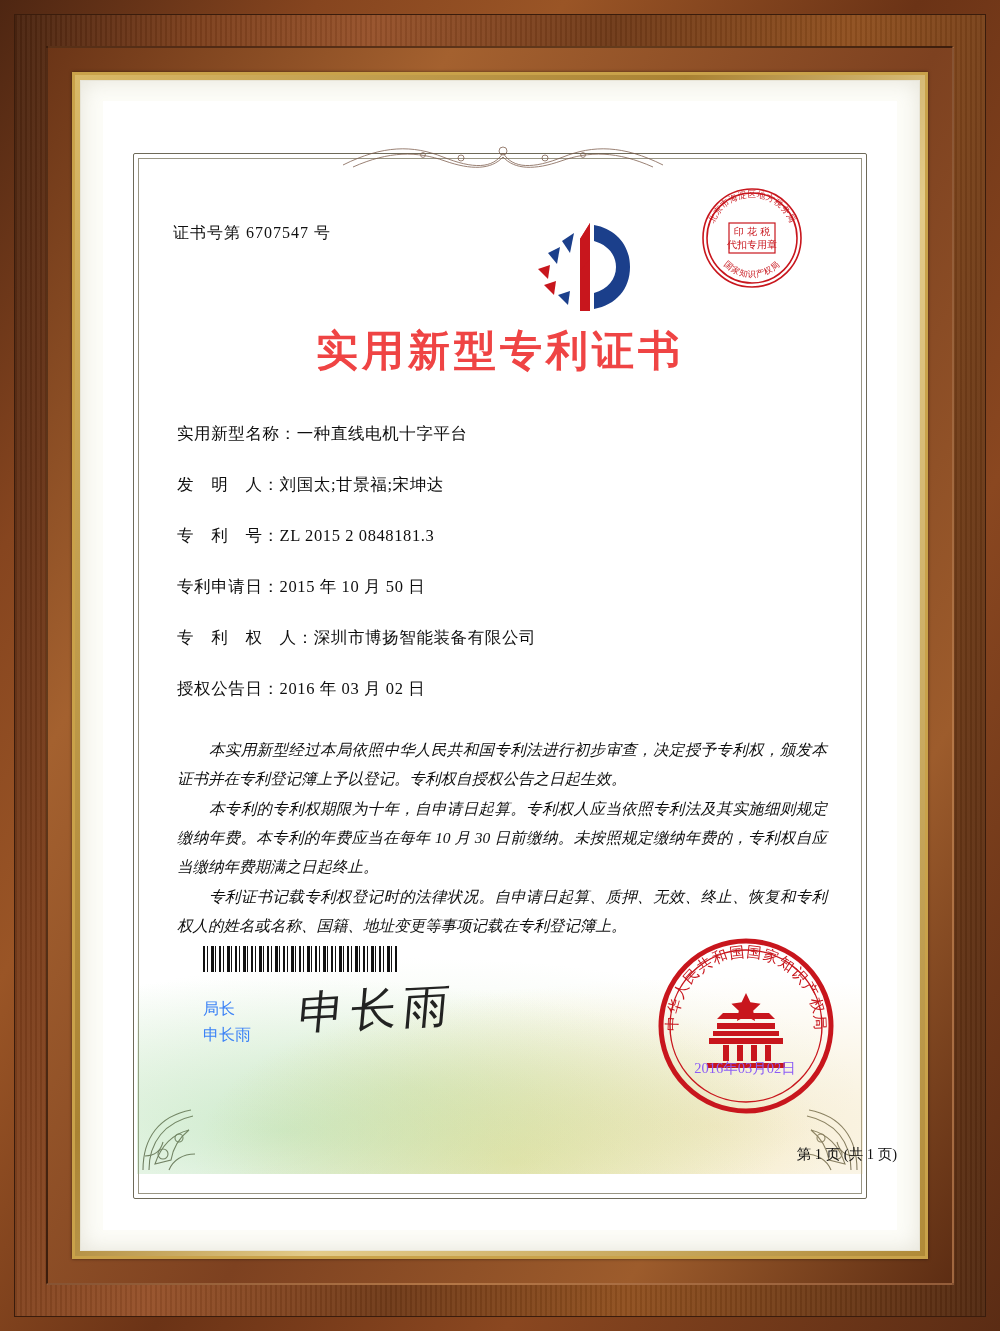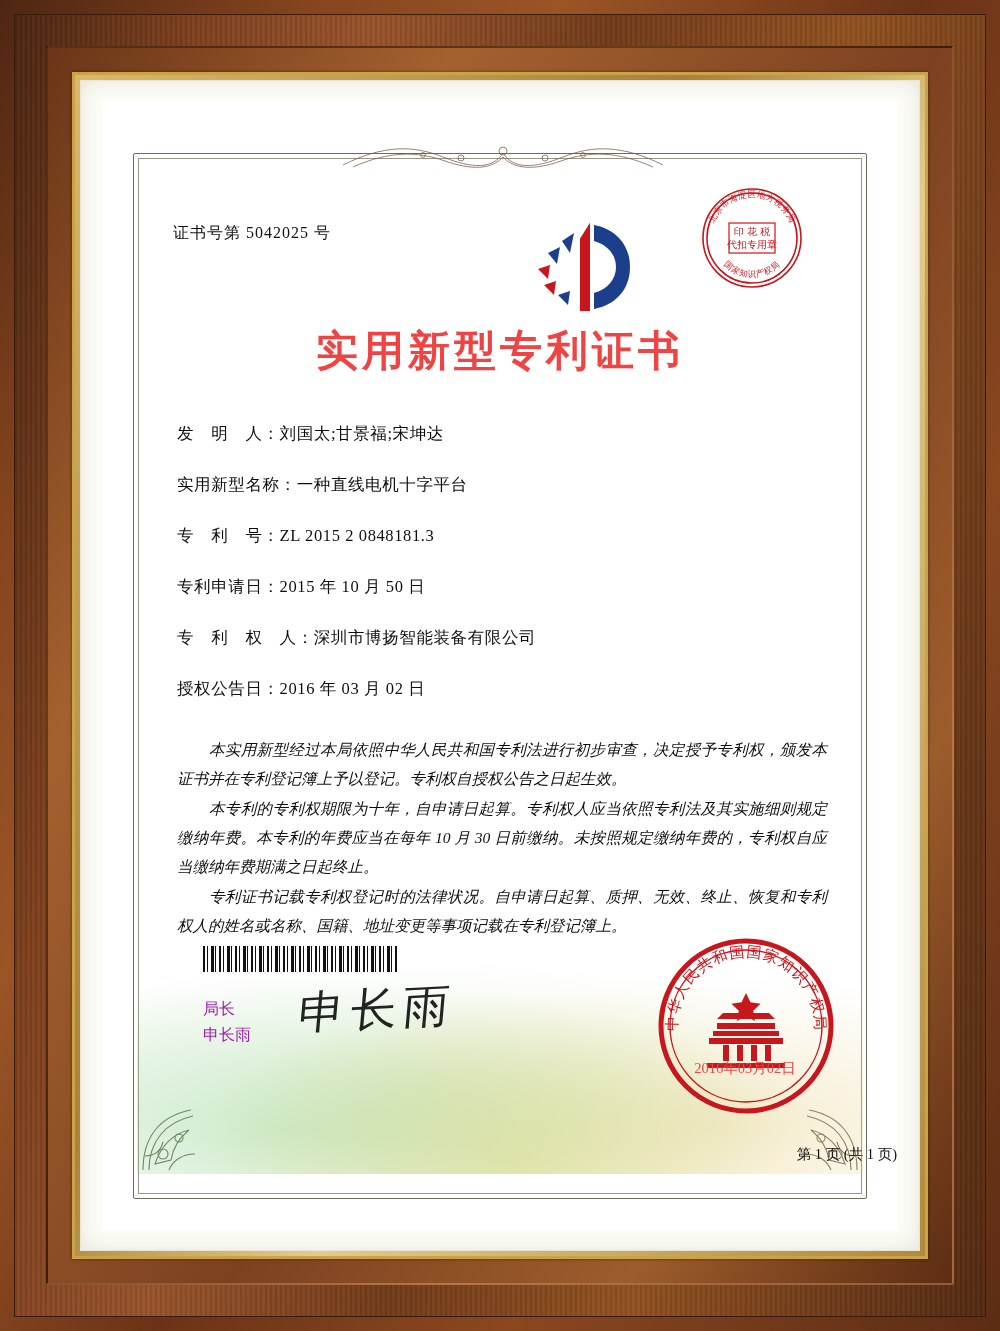--- a/index.html
+++ b/index.html
@@ -183,21 +183,21 @@
     background: repeating-linear-gradient(90deg,
       #111 0 2px, #fff 2px 4px, #111 4px 5px, #fff 5px 8px,
       #111 8px 11px, #fff 11px 12px, #111 12px 13px, #fff 13px 16px);
   }
 
   
   .sig-label {
     position: absolute;
     left: 100px; top: 895px;
     font-size: 16px;
-    color: #a21caf;
+    color: #3b82f6;
     line-height: 26px;
   }
   .sig-hand {
     position: absolute;
     left: 196px; top: 878px;
     font-size: 46px;
     color: #111;
     font-family: "DejaVu Serif", serif;
     transform: skewX(-8deg) rotate(-3deg);
     letter-spacing: 6px;
@@ -209,21 +209,21 @@
     position: absolute;
     right: 62px; top: 836px;
     width: 178px; height: 178px;
   }
   .seal-date {
     position: absolute;
     right: 70px; top: 958px;
     width: 164px;
     text-align: center;
     font-size: 14.5px;
-    color: #ef4444;
+    color: #8b5cf6;
   }
 
   .page-no {
     position: absolute;
     left: 0; right: 0; bottom: 66px;
     text-align: right;
     font-size: 14.5px;
     color: #111;
   }
 </style>
@@ -270,21 +270,21 @@
         <path d="M16 60 C22 42 34 30 50 26 C40 34 34 44 32 56 Z"></path>
         <circle cx="24" cy="50" r="5"></circle>
         <circle cx="40" cy="34" r="4"></circle>
         <path d="M6 52 C16 52 22 46 24 38"></path>
         <path d="M30 66 C34 56 44 50 56 50"></path>
       </g>
     </svg>
 
     <div class="wash"></div>
 
-    <div class="cert-no">证书号第 5042025 号</div>
+    <div class="cert-no">证书号第 6707547 号</div>
 
     <svg class="logo" viewBox="0 0 130 96">
       <g>
         <path d="M76 6 C98 10 112 26 112 48 C112 70 98 86 76 90 L76 74 C90 70 98 60 98 48 C98 36 90 26 76 22 Z" fill="#1b3f8b"></path>
         <path d="M72 4 L72 92 L62 92 L62 20 Z" fill="#c8161d"></path>
         <path d="M62 20 L72 4 L72 40 L62 52 Z" fill="#c8161d"></path>
         <path d="M44 22 L56 14 L52 34 Z" fill="#1b3f8b"></path>
         <path d="M30 34 L42 28 L39 45 Z" fill="#1b3f8b"></path>
         <path d="M20 50 L32 46 L30 60 Z" fill="#c8161d"></path>
         <path d="M26 66 L38 62 L36 76 Z" fill="#c8161d"></path>
@@ -309,24 +309,24 @@
         <textPath href="#taxBot" startOffset="50%" text-anchor="middle">国家知识产权局</textPath>
       </text>
       <text x="53" y="50" font-size="10" fill="#c8161d" text-anchor="middle" font-family="DejaVu Sans, sans-serif">印 花 税</text>
       <text x="53" y="63" font-size="10" fill="#c8161d" text-anchor="middle" font-family="DejaVu Sans, sans-serif">代扣专用章</text>
     </svg>
 
     <div class="title">实用新型专利证书</div>
 
     <div class="fields">
       <div class="field-row">
+        <span class="field-label">实用新型名称：</span><span class="field-val">一种直线电机十字平台</span>
+      </div>
+      <div class="field-row">
         <span class="field-label">发　明　人：</span><span class="field-val">刘国太;甘景福;宋坤达</span>
-      </div>
-      <div class="field-row">
-        <span class="field-label">实用新型名称：</span><span class="field-val">一种直线电机十字平台</span>
       </div>
       <div class="field-row">
         <span class="field-label">专　利　号：</span><span class="field-val">ZL 2015 2 0848181.3</span>
       </div>
       <div class="field-row">
         <span class="field-label">专利申请日：</span><span class="field-val">2015 年 10 月 50 日</span>
       </div>
       <div class="field-row">
         <span class="field-label">专　利　权　人：</span><span class="field-val">深圳市博扬智能装备有限公司</span>
       </div>

